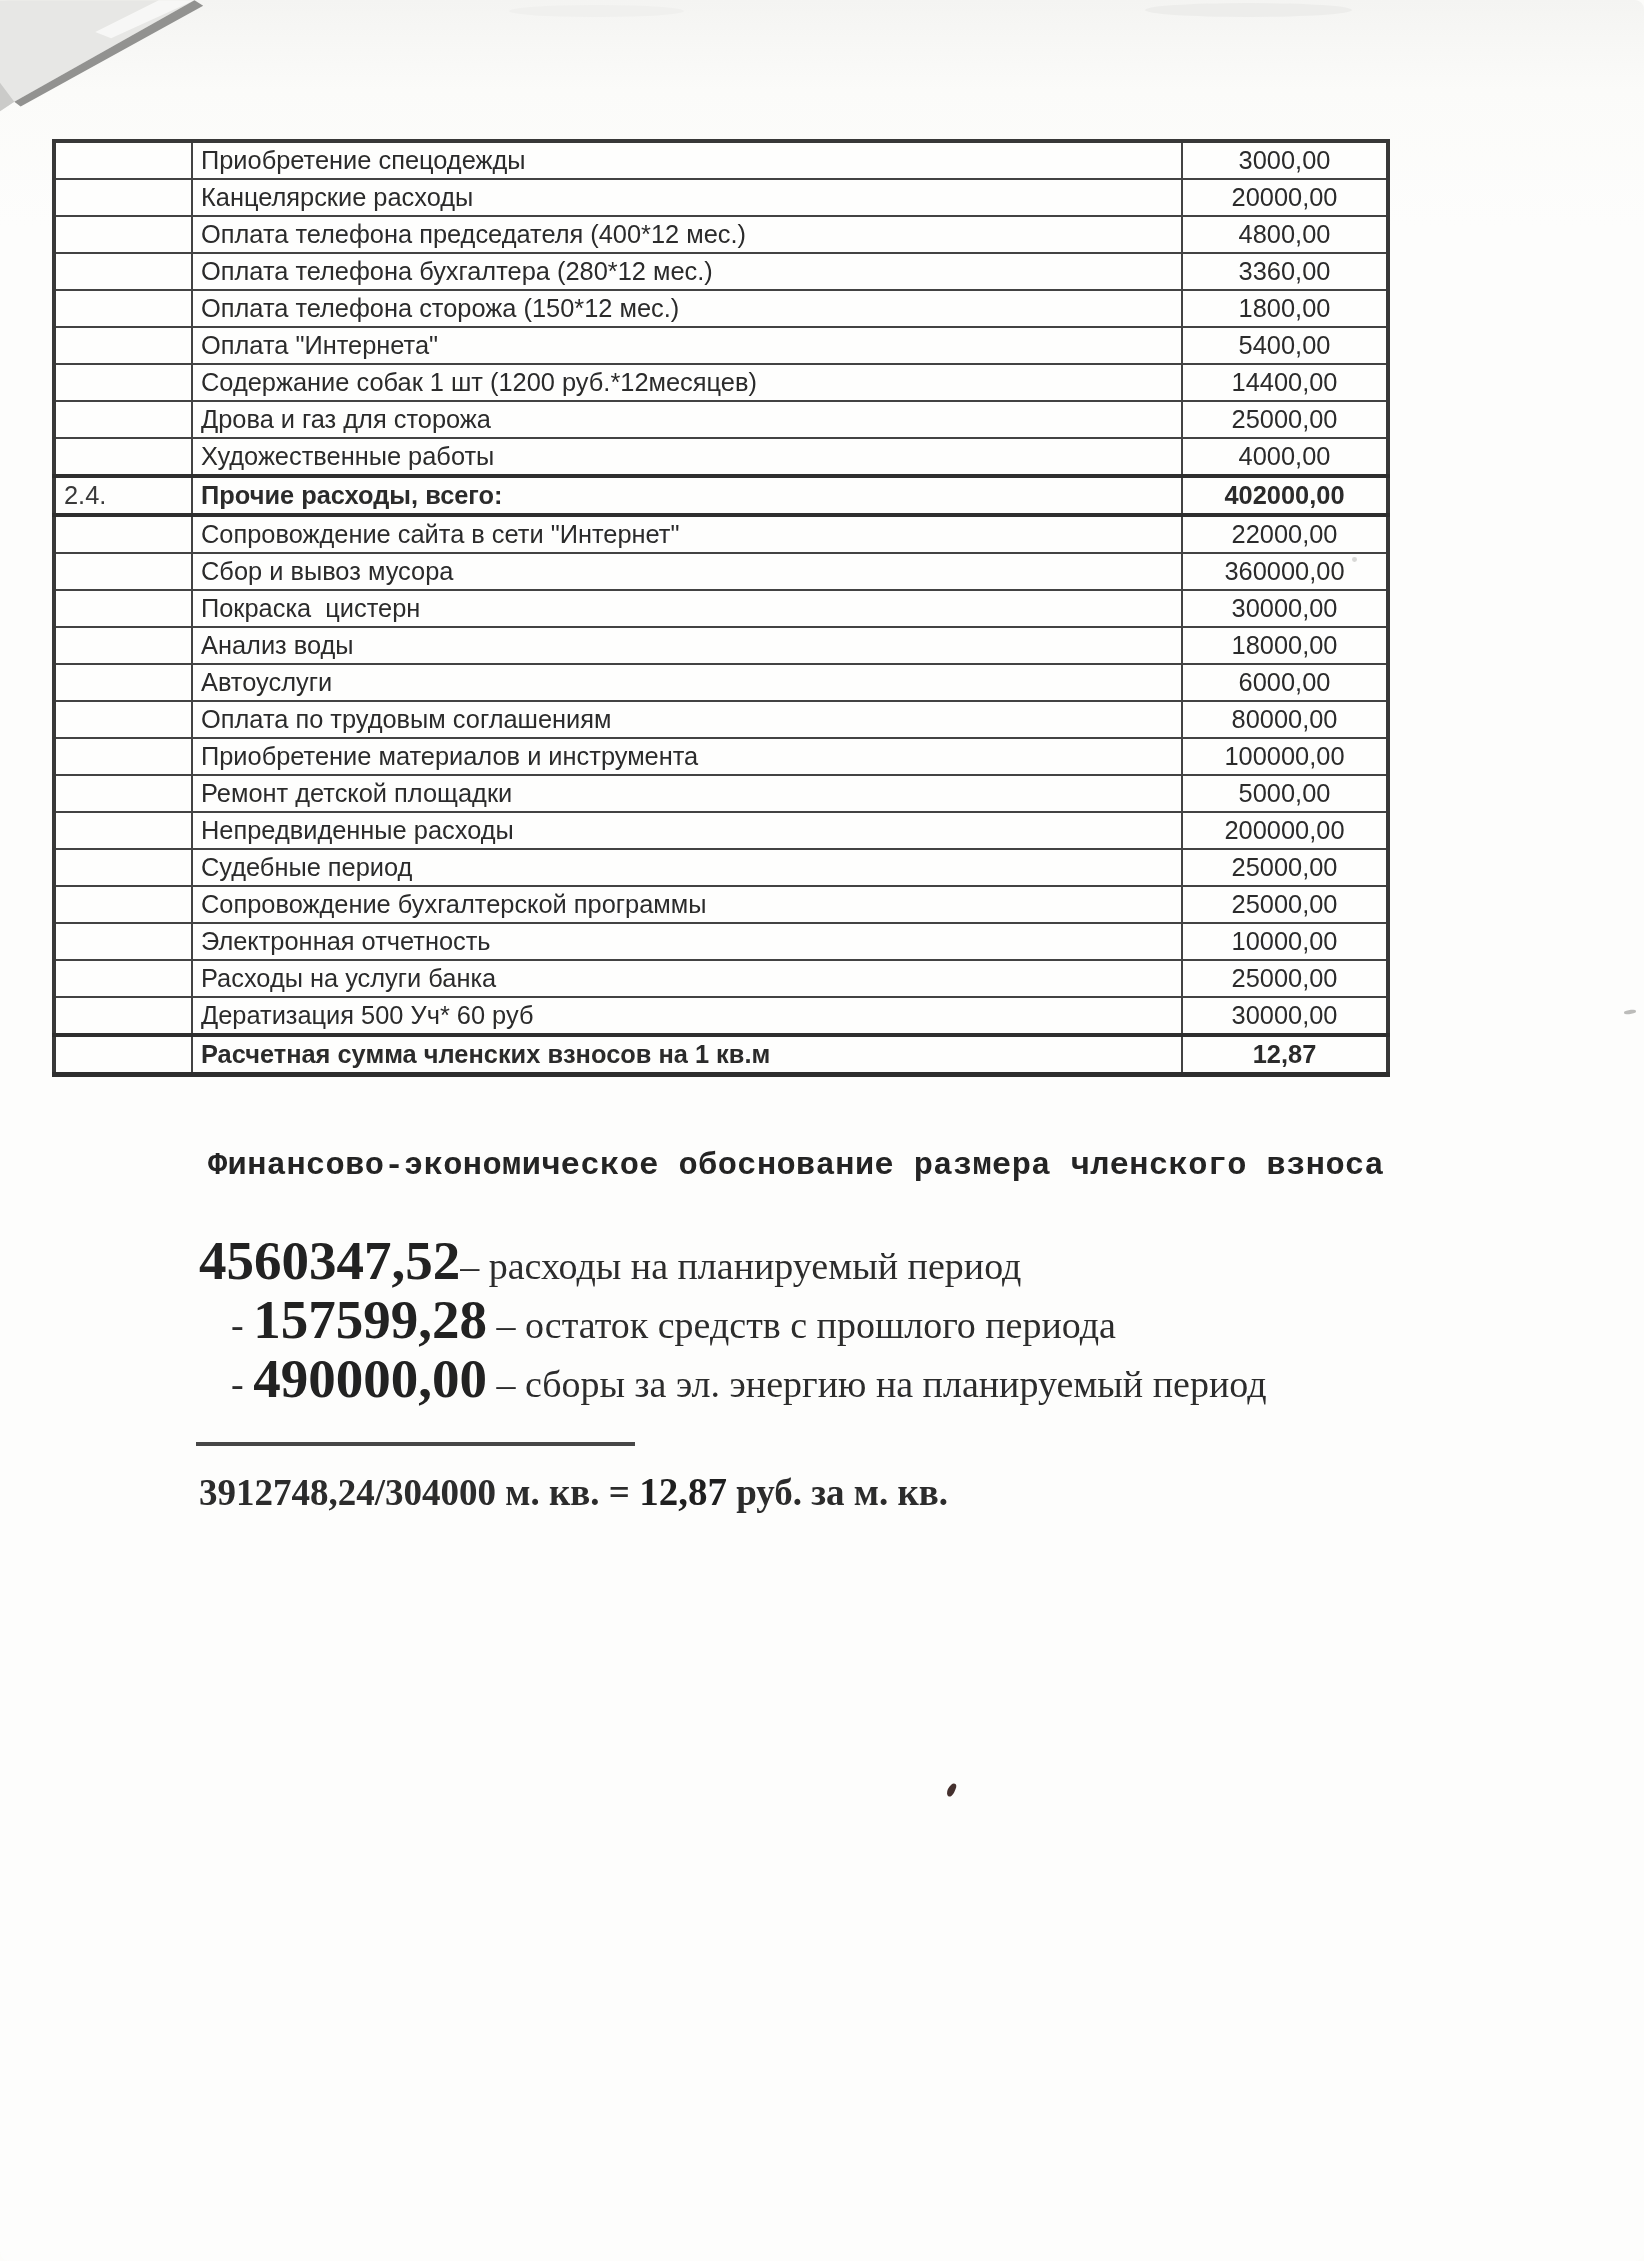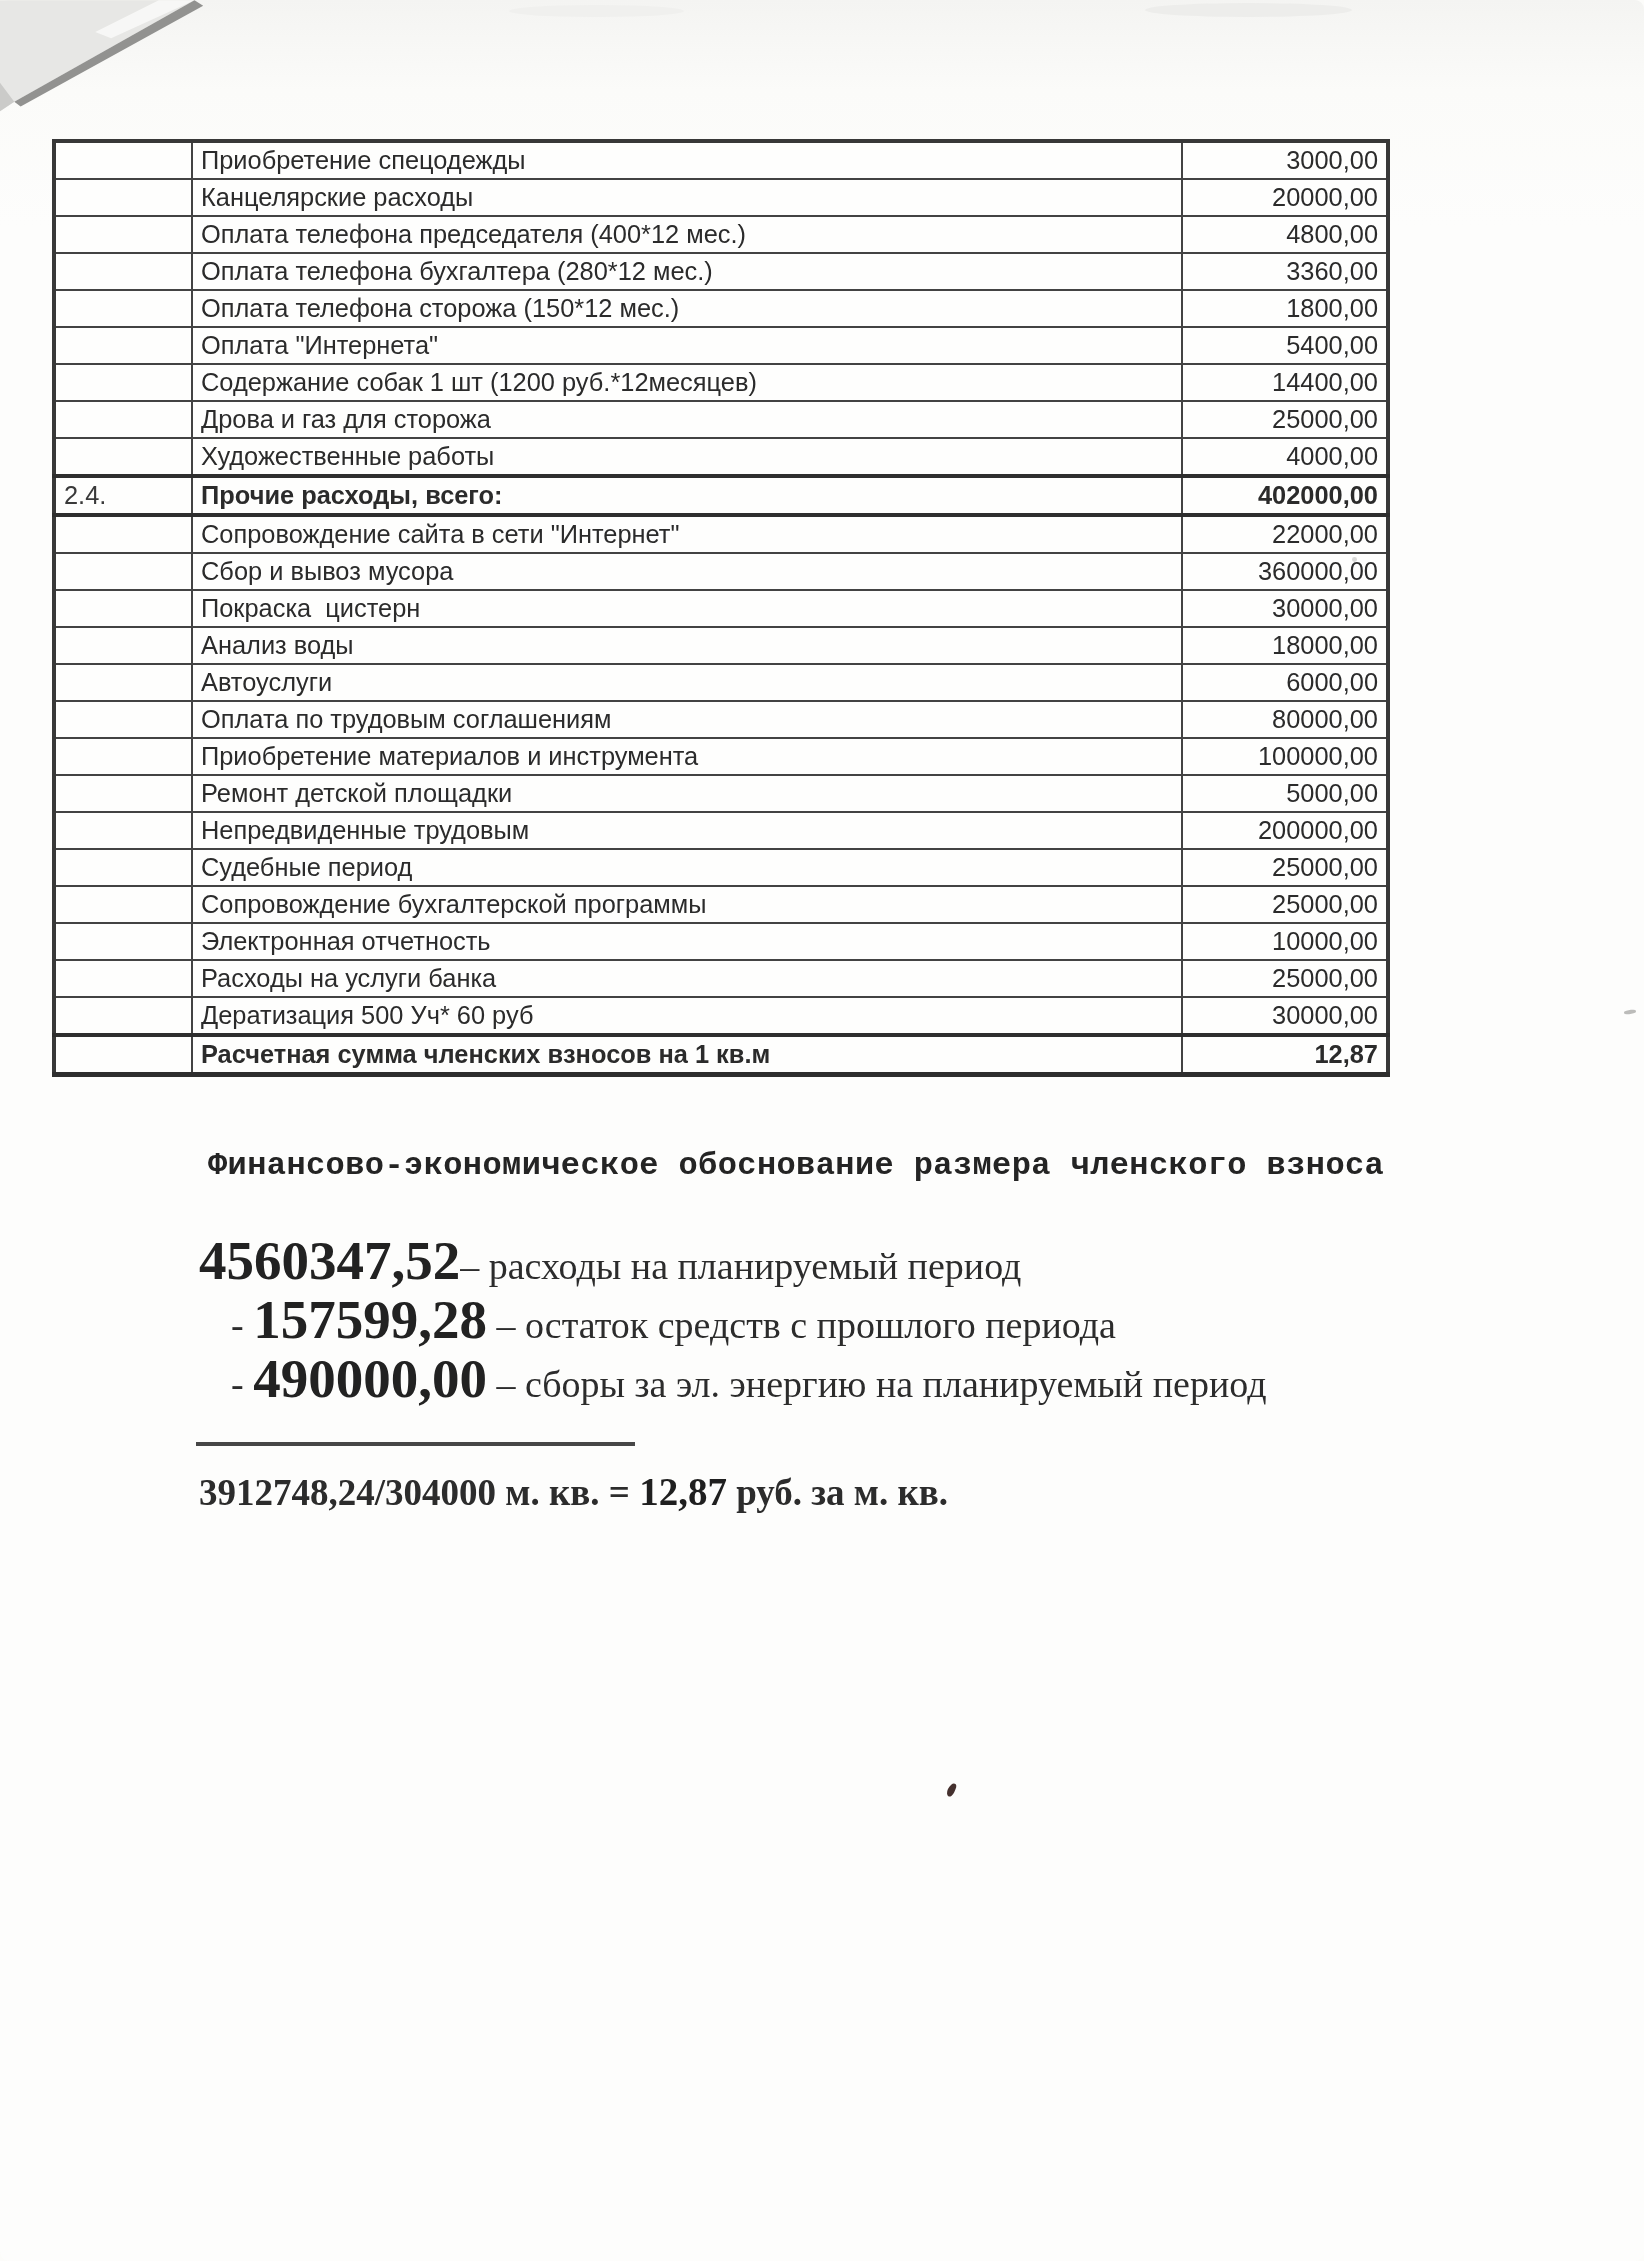--- a/index.html
+++ b/index.html
@@ -34,21 +34,21 @@
     height:35px;
     padding:0 8px;
     overflow:hidden;
     white-space:pre;
     vertical-align:middle;
     background:#fefefd;
   }
   table.tbl{border:4px solid #383838;}
   td.c-num{padding-left:5.6px;color:#3a3a3a;}
   td.c-label{}
-  td.c-value{text-align:right;padding-right:7.2px;}
+  td.c-value{text-align:center;padding-right:7.2px;}
   tr.emph td{
     border-top:4.8px solid #2e2e2e;
     border-bottom:4.8px solid #2e2e2e;
     font-weight:bold;
   }
   tr.emph td.c-num{font-weight:normal;}
   tr:last-child td{border-bottom:5.6px solid #2e2e2e;}
   
   .heading{
     position:absolute;left:196px;top:1135px;margin:12px;
@@ -198,21 +198,21 @@
           <td class="c-label">Приобретение материалов и инструмента</td>
           <td class="c-value">100000,00</td>
         </tr>
         <tr>
           <td class="c-num"></td>
           <td class="c-label">Ремонт детской площадки</td>
           <td class="c-value">5000,00</td>
         </tr>
         <tr>
           <td class="c-num"></td>
-          <td class="c-label">Непредвиденные трудовым</td>
+          <td class="c-label">Непредвиденные расходы</td>
           <td class="c-value">200000,00</td>
         </tr>
         <tr>
           <td class="c-num"></td>
           <td class="c-label">Судебные период</td>
           <td class="c-value">25000,00</td>
         </tr>
         <tr>
           <td class="c-num"></td>
           <td class="c-label">Сопровождение бухгалтерской программы</td>

